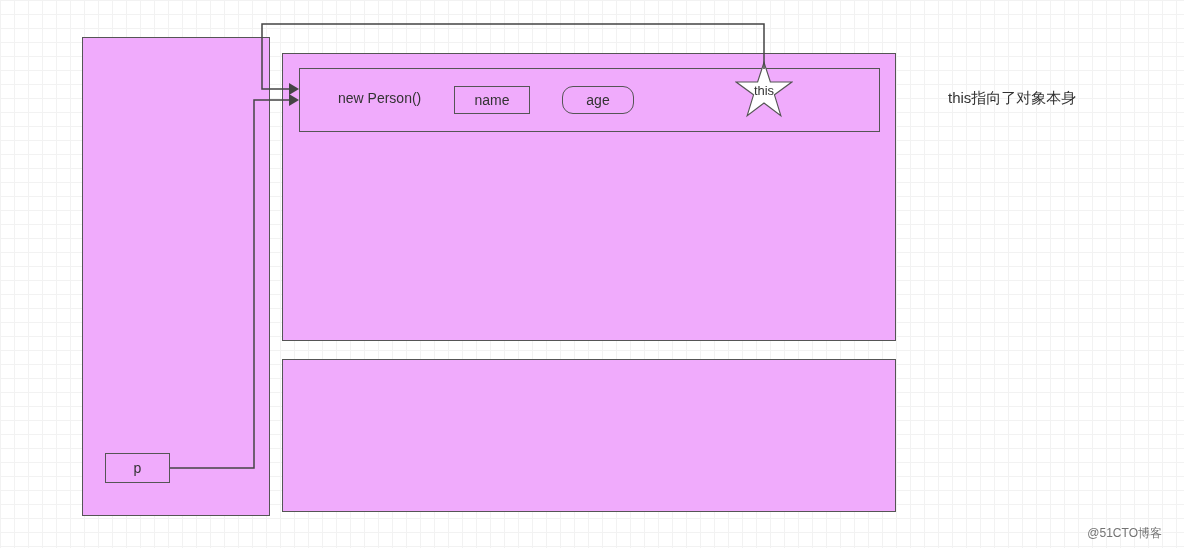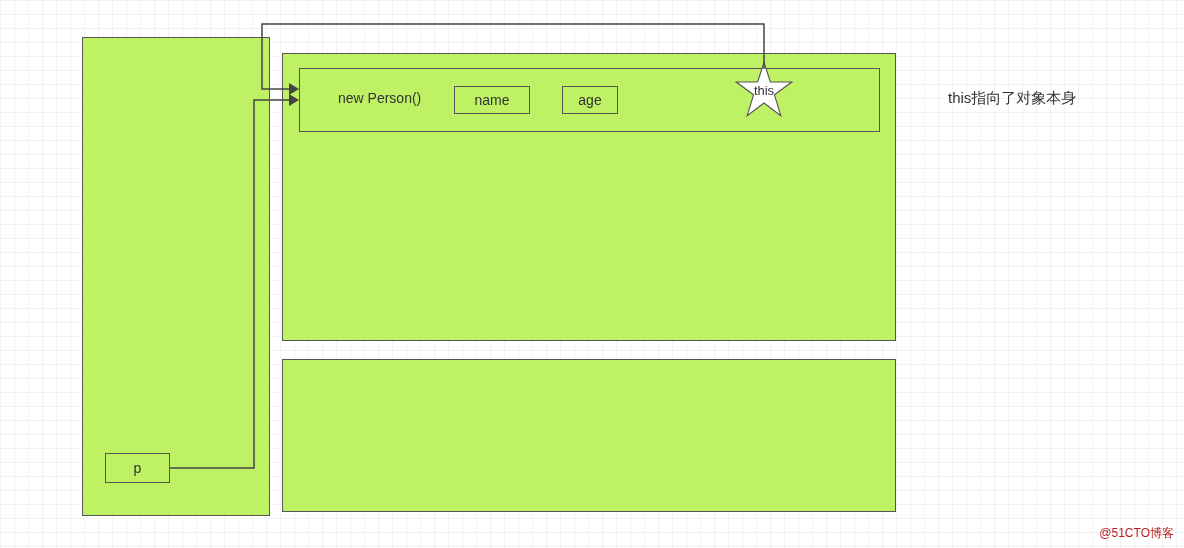--- a/index.html
+++ b/index.html
@@ -12,21 +12,21 @@
         linear-gradient(90deg, #f2f2f2 1px, transparent 1px);
       background-size: 14px 14px;
       position: relative;
       font-family: "Microsoft YaHei", Arial, sans-serif;
       font-size: 14px;
       color: #333;
     }
     .box {
       position: absolute;
       border: 1px solid #555;
-      background: #bef264;
+      background: #f0abfc;
       text-align: right;
     }
     .label-in-box {
       position: absolute;
       white-space: nowrap;
     }
     
     .star {
       position: absolute;
       width: 58px;
@@ -46,24 +46,24 @@
     }
     .arrowhead {
       position: absolute;
       width: 0; height: 0;
       border-top: 6px solid transparent;
       border-bottom: 6px solid transparent;
       border-left: 10px solid #444;
     }
     .watermark {
       position: absolute;
-      right: 10px;
+      right: 22px;
       bottom: 6px;
       font-size: 12px;
-      color: #b91c1c;
+      color: #737373;
     }
     
     .connectors {
       position: absolute;
       left: 0; top: 0;
       width: 1184px; height: 548px;
       pointer-events: none;
     }
   </style>
 </head>
@@ -78,21 +78,21 @@
 <div class="box" style="left:282px; top:53px; width:614px; height:288px;"></div>
 
 <div class="box" style="left:299px; top:68px; width:581px; height:64px;"></div>
 
 <span class="label-in-box" style="left:318px; top:90px;margin-left:20px;">new Person()</span>
 
 <div class="box" style="left:454px; top:86px; width:76px; height:28px;">
   <span class="label-in-box" style="left:50%; top:50%; transform:translate(-50%,-50%);">name</span>
 </div>
 
-<div class="box" style="left:562px; top:86px; width:56px; height:28px;">
+<div class="box" style="left:562px; top:86px; width:72px; height:28px;border-radius:11px;">
   <span class="label-in-box" style="left:50%; top:50%; transform:translate(-50%,-50%);">age</span>
 </div>
 
 <div class="star" style="left:735px; top:60px;">
   <svg viewBox="0 0 100 100">
     <polygon points="50,4 61,38 98,38 68,60 79,96 50,74 21,96 32,60 2,38 39,38" fill="#fff" stroke="#555" stroke-width="2"></polygon>
   </svg>
   <span class="star-label">this</span>
 </div>
 

